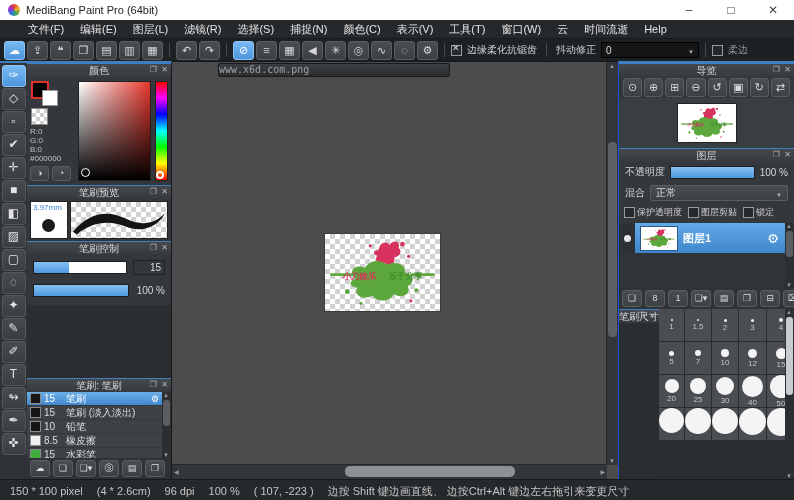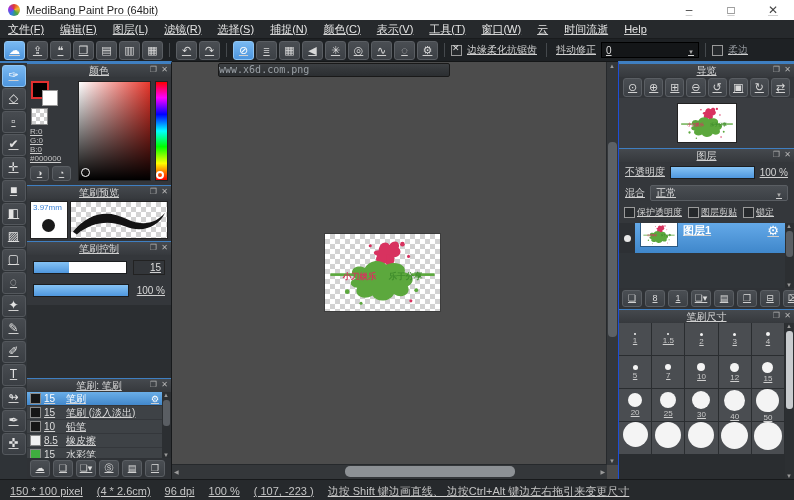--- a/index.html
+++ b/index.html
@@ -1,27 +1,27 @@
 <!DOCTYPE html>
 <html><head>
 <meta charset="utf-8">
 <style>
   html,body{margin:0;padding:0;background:#555;}
   #app{position:relative;width:794px;height:500px;background:#a16207;overflow:hidden;
-       font-family:"Liberation Sans","DejaVu Sans",sans-serif;font-size:11px;color:#d0d0d0;text-decoration:underline;
+       font-family:"Liberation Sans","DejaVu Sans",sans-serif;font-size:11px;color:#d0d0d0;
        -webkit-font-smoothing:antialiased;}
   
   .titlebar{height:20px;background:#fff;display:flex;align-items:center;color:#111;}
   .appicon{width:12px;height:12px;border-radius:50%;margin:0 6px 0 8px;
     background:conic-gradient(#e23b2e,#f5b52e,#46a546,#2e7de2,#9b2ee2,#e23b2e);}
   .wtitle{font-size:11px;color:#222;}
   .winbtns{margin-left:auto;display:flex;height:100%;}
   .winbtn{width:42px;text-align:center;line-height:20px;color:#444;font-size:12px;cursor:default;}
   
-  .menubar{height:18px;background:#26292c;display:flex;align-items:center;padding-left:0;border-bottom:1px solid #191b1d;}
+  .menubar{height:18px;background:#26292c;display:flex;align-items:center;padding-left:20px;border-bottom:1px solid #191b1d;}
   .menu-item{padding:0 8px;font-size:11px;color:#e4e4e4;white-space:nowrap;}
   
   .toolbar{height:22px;background:#1e2124;display:flex;align-items:center;padding-left:4px;gap:2px;}
   .tgroup{display:flex;gap:2px;}
   .tbtn{display:inline-block;width:19px;height:17px;background:linear-gradient(#4a4e53,#3c4045);
         border:1px solid #5a5e63;border-radius:3px;color:#d8d8d8;font-size:11px;line-height:16px;text-align:center;overflow:hidden;}
   .tbtn.active{background:linear-gradient(#79b9f2,#4d95dd);border-color:#8ec5f5;color:#fff;}
   .tsep{width:1px;height:14px;background:#45494d;margin:0 4px;display:inline-block;}
   .tlabel{font-size:10px;color:#cfcfcf;white-space:nowrap;margin:0 3px;}
   .tlabel.dim{color:#8f9398;}
@@ -132,30 +132,30 @@
   
   .layers{display:flex;flex-direction:column;flex:1;min-height:0;}
   .ly-row{display:flex;align-items:center;gap:5px;padding:3px 6px;background:#34373b;}
   .ly-label{font-size:10px;color:#d5d5d5;white-space:nowrap;}
   .ly-select{flex:1;height:14px;background:linear-gradient(#4a4e53,#3c4045);border:1px solid #5a5e63;border-radius:2px;
         display:flex;align-items:center;justify-content:space-between;padding:0 5px;font-size:10px;color:#e0e0e0;}
   .ly-checks{display:flex;gap:6px;padding:2px 5px 4px;background:#34373b;align-items:center;}
   .chk{display:flex;align-items:center;gap:2px;font-size:9px;color:#cfcfcf;white-space:nowrap;}
   .layer-list{position:relative;flex:1;background:#303438;overflow:hidden;}
   .layer-rows{margin-right:9px;}
-  .layer-row{height:30px;display:flex;background:linear-gradient(#64a9e8,#3f87cb);}
+  .layer-row{height:30px;display:flex;align-items:center;background:linear-gradient(#64a9e8,#3f87cb);}
   .l-vis{width:16px;height:100%;background:#2d3034;display:flex;align-items:center;justify-content:center;flex:none;}
   .l-dot{width:7px;height:7px;border-radius:50%;background:#e8e8e8;}
   .l-thumb{width:36px;height:23px;background:#fff;margin:0 6px;flex:none;box-shadow:0 0 0 1px #2a5a85;}
   .l-thumb svg{width:100%;height:100%;display:block;}
   .l-name{flex:1;font-weight:bold;font-size:11px;color:#fff;}
   .l-gear{margin-right:6px;font-size:13px;color:#fff;}
   .l-gear::after{content:"⚙";}
   
-  .bsizes{height:170px;flex:none;display:flex;flex-direction:column;}
+  .bsizes{height:170px;flex:none;display:flex;flex-direction:row;}
   .bs-wrap{position:relative;flex:1;overflow:hidden;background:#2a2d30;}
   .bs-grid{display:grid;grid-template-columns:repeat(5,1fr);gap:1px;margin-right:10px;align-content:start;}
   .bs-cell{background:#4a4d51;height:32px;display:flex;flex-direction:column;align-items:center;justify-content:center;}
   .bdot{width:var(--d,4px);height:var(--d,4px);border-radius:50%;background:#f4f4f4;flex:none;}
   .bs-label{font-size:8px;color:#c8c8c8;height:9px;line-height:9px;margin-top:1px;}
   .bs-scroll .mini-thumb{height:78px;background:#c9cccf;}
   
   .statusbar{height:22px;background:#26292c;border-top:1px solid #17191b;display:flex;align-items:center;
         gap:14px;padding:0 10px;font-size:11px;color:#c4c4c4;white-space:nowrap;overflow:hidden;}
   .defs-hidden{position:absolute;width:0;height:0;overflow:hidden;}

